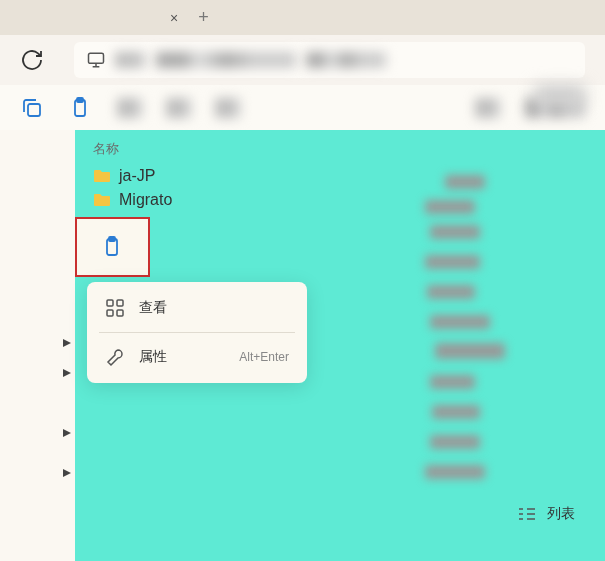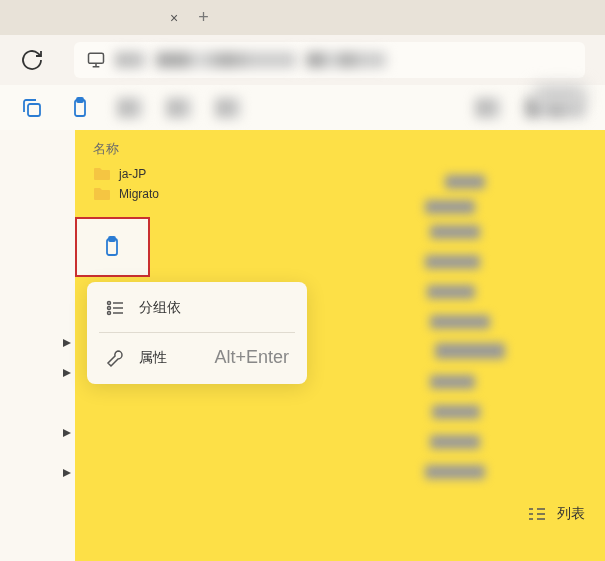--- a/index.html
+++ b/index.html
@@ -14,37 +14,37 @@
     .address-bar { flex: 1; height: 36px; background: #fdfbf7; border-radius: 6px; display: flex; align-items: center; padding: 0 12px; gap: 10px; }
     .blur-text { filter: blur(6px); background: linear-gradient(90deg, #aaa 20%, #ddd 30%, #aaa 50%, #ccc 70%); height: 16px; border-radius: 2px; }
     
     .action-bar { height: 45px; display: flex; align-items: center; padding: 0 20px; gap: 25px; background: #fcfaf5; }
     .action-icon { width: 24px; height: 24px; cursor: pointer; }
     
     .content { display: flex; height: calc(561px - 130px); }
     .left-edge { width: 75px; background: #fbf8f2; position: relative; }
     .arrow-marker { position: absolute; right: 2px; width: 12px; height: 12px; color: #333; }
     
-    .file-area { flex: 1; background: #fde047; padding: 10px 0; position: relative; }
+    .file-area { flex: 1; background: #5eead4; padding: 10px 0; position: relative; }
     .header-label { color: #6b6b6b; font-size: 13px; padding: 0 18px 6px; }
-    .folder-item { display: flex; align-items: center; padding: 3px 18px; gap: 8px; font-size: 12px; color: #333; }
+    .folder-item { display: flex; align-items: center; padding: 3px 18px; gap: 8px; font-size: 16px; color: #333; }
     .folder-icon { width: 18px; height: 14px; }
     
     .highlight-box { position: absolute; left: 0; top: 87px; width: 75px; height: 60px; border: 2px solid #c93030; background: #fbf8ef; display: flex; align-items: center; justify-content: center; }
     
     .context-menu { position: absolute; left: 12px; top: 152px; width: 220px; background: #fbf8f0; border-radius: 8px; box-shadow: 0 4px 20px rgba(0,0,0,0.12); padding: 8px 0; }
     .menu-item { display: flex; align-items: center; padding: 8px 18px; gap: 14px; font-size: 14px; color: #333; cursor: pointer; }
     .menu-icon { width: 20px; height: 20px; flex-shrink: 0; }
     .menu-divider { height: 1px; background: #e0dbd0; margin: 6px 12px; }
-    .menu-shortcut { margin-left: auto; color: #888; font-size: 18px; text-align: right; }
+    .menu-shortcut { margin-left: auto; color: #888; font-size: 12px; text-align: right; }
     
     .right-overlay { position: absolute; right: 0; top: 85px; width: 200px; height: 445px; pointer-events: none; }
     .blur-block { position: absolute; filter: blur(5px); background: #999; border-radius: 2px; }
     
-    .view-toggle { position: absolute; right: 20px; bottom: 38px; display: flex; align-items: center; gap: 10px; font-size: 14px; color: #333; }
+    .view-toggle { position: absolute; right: 30px; bottom: 38px; display: flex; align-items: center; gap: 10px; font-size: 14px; color: #333; }
     .toggle-icon { width: 20px; height: 14px; }
   </style>
 </head>
 <body>
 
 <div class="tab-bar">
   <span class="tab-close">×</span>
   <span class="tab-new">+</span>
 </div>
 
@@ -120,28 +120,26 @@
     <div class="highlight-box">
       <svg width="24" height="24" viewBox="0 0 24 24" fill="none" stroke="#2b7cd3" stroke-width="1.8">
           <rect x="6" y="4" width="10" height="16" rx="2"></rect>
           <rect x="8" y="2" width="6" height="4" rx="1"></rect>
         </svg>
     </div>
 
     <div class="context-menu">
       <div class="menu-item">
         <svg class="menu-icon" viewBox="0 0 20 20" fill="none" stroke="#555" stroke-width="1.5">
-            <circle cx="4" cy="5" r="1.5"></circle>
-            <path d="M8 5h10"></path>
-            <circle cx="4" cy="10" r="1.5"></circle>
-            <path d="M8 10h10"></path>
-            <circle cx="4" cy="15" r="1.5"></circle>
-            <path d="M8 15h10"></path>
+            <rect x="2" y="2" width="6" height="6" rx="1"></rect>
+            <rect x="12" y="2" width="6" height="6" rx="1"></rect>
+            <rect x="2" y="12" width="6" height="6" rx="1"></rect>
+            <rect x="12" y="12" width="6" height="6" rx="1"></rect>
           </svg>
-        <span>分组依</span>
+        <span>查看</span>
       </div>
       <div class="menu-divider"></div>
       <div class="menu-item">
         <svg class="menu-icon" viewBox="0 0 20 20" fill="none" stroke="#555" stroke-width="1.5">
             <path d="M13 3a4 4 0 0 1 0 8l-7 7-3-3 7-7a4 4 0 0 1 3-5z"></path>
           </svg>
         <span>属性</span>
         <span class="menu-shortcut">Alt+Enter</span>
       </div>
     </div>

